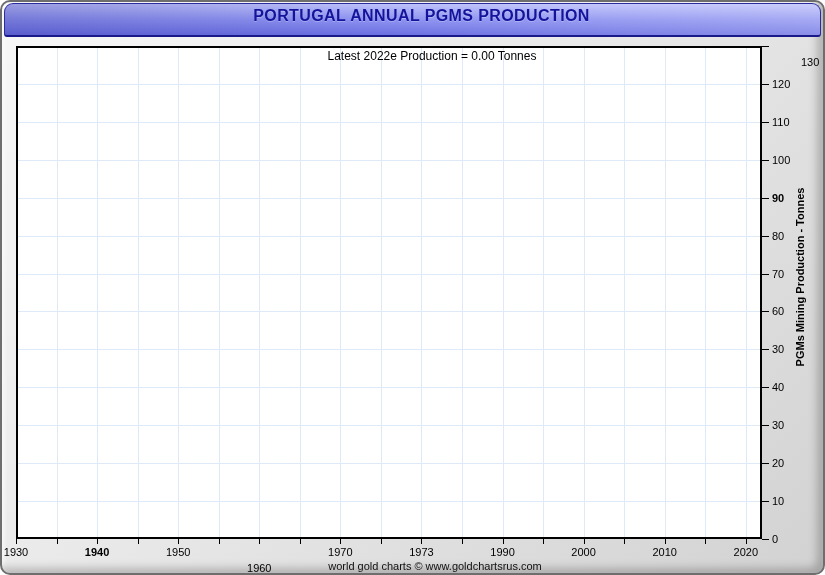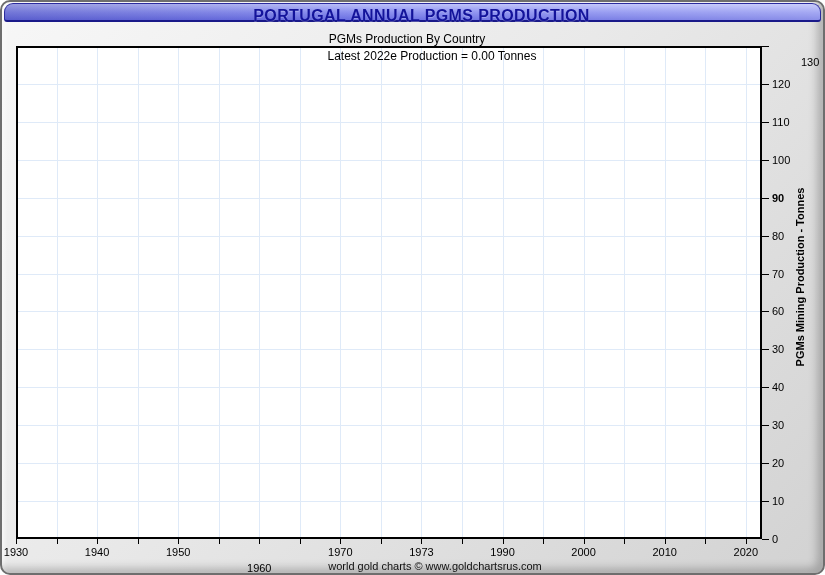--- a/index.html
+++ b/index.html
@@ -10,21 +10,21 @@
     width:825px; height:575px;
     border:2px solid #6e6e6e;
     border-radius:10px;
     background:linear-gradient(135deg,#f7f7f7 0%,#e9e9e9 45%,#d2d2d2 100%);
     box-shadow: inset -6px -5px 9px rgba(0,0,0,0.22), inset 2px 2px 4px rgba(255,255,255,0.9);
     font-family:"Liberation Sans", sans-serif;
     overflow:hidden;
   }
 
   .titlebar {
-    position:absolute; left:2px; top:1px; width:817px; height:19px;
+    position:absolute; left:2px; top:1px; width:817px; height:34px;
     border:1px solid #2b2b9e;
     border-bottom:2px solid #191989;
     border-radius:9px 9px 3px 3px;
     background:
       linear-gradient(to right, rgba(30,30,130,0.22), rgba(30,30,130,0) 45%, rgba(255,255,255,0.22)),
       linear-gradient(to bottom, #bcc0fa 0%, #8d92f0 50%, #6a6fe2 100%);
     text-align:center;
     padding-left:18px;
   }
   .titlebar .title {
@@ -82,21 +82,20 @@
 </style>
 </head>
 <body>
 
 <div class="window">
 
   <div class="titlebar">
     <span class="title">PORTUGAL ANNUAL PGMS PRODUCTION</span>
   </div>
 
-  <div class="subtitle">PGMs Production By Country</div>
 
   <div class="plot-bg"></div>
 
   <div id="layer">
       <div class="gridline-v" style="left: 54.5435px; top: 44px; height: 493px;"></div>
       <div class="gridline-v" style="left: 95.087px; top: 44px; height: 493px;"></div>
       <div class="gridline-v" style="left: 135.63px; top: 44px; height: 493px;"></div>
       <div class="gridline-v" style="left: 176.174px; top: 44px; height: 493px;"></div>
       <div class="gridline-v" style="left: 216.717px; top: 44px; height: 493px;"></div>
       <div class="gridline-v" style="left: 257.261px; top: 44px; height: 493px;"></div>
@@ -137,21 +136,21 @@
       <div class="xtick" style="left: 419.435px; top: 537px;"></div>
       <div class="xtick" style="left: 459.978px; top: 537px;"></div>
       <div class="xtick" style="left: 500.522px; top: 537px;"></div>
       <div class="xtick" style="left: 541.065px; top: 537px;"></div>
       <div class="xtick" style="left: 581.609px; top: 537px;"></div>
       <div class="xtick" style="left: 622.152px; top: 537px;"></div>
       <div class="xtick" style="left: 662.696px; top: 537px;"></div>
       <div class="xtick" style="left: 703.239px; top: 537px;"></div>
       <div class="xtick" style="left: 743.783px; top: 537px;"></div>
       <div class="xtick-label" style="left: 14px;">1930</div>
-      <div class="xtick-label" style="left: 95.087px;">1940</div>
+      <div class="xtick-label" style="left: 95.087px; font-weight: bold;">1940</div>
       <div class="xtick-label" style="left: 176.174px;">1950</div>
       <div class="xtick-label" style="left: 257.261px; margin-top: 16px;">1960</div>
       <div class="xtick-label" style="left: 338.348px;">1970</div>
       <div class="xtick-label" style="left: 419.435px;">1973</div>
       <div class="xtick-label" style="left: 500.522px;">1990</div>
       <div class="xtick-label" style="left: 581.609px; text-align: right;">2000</div>
       <div class="xtick-label" style="left: 662.696px;">2010</div>
       <div class="xtick-label" style="left: 743.783px;">2020</div>
       <div class="ytick" style="left: 760px; top: 537px;"></div>
       <div class="ytick" style="left: 760px; top: 499.077px;"></div>

